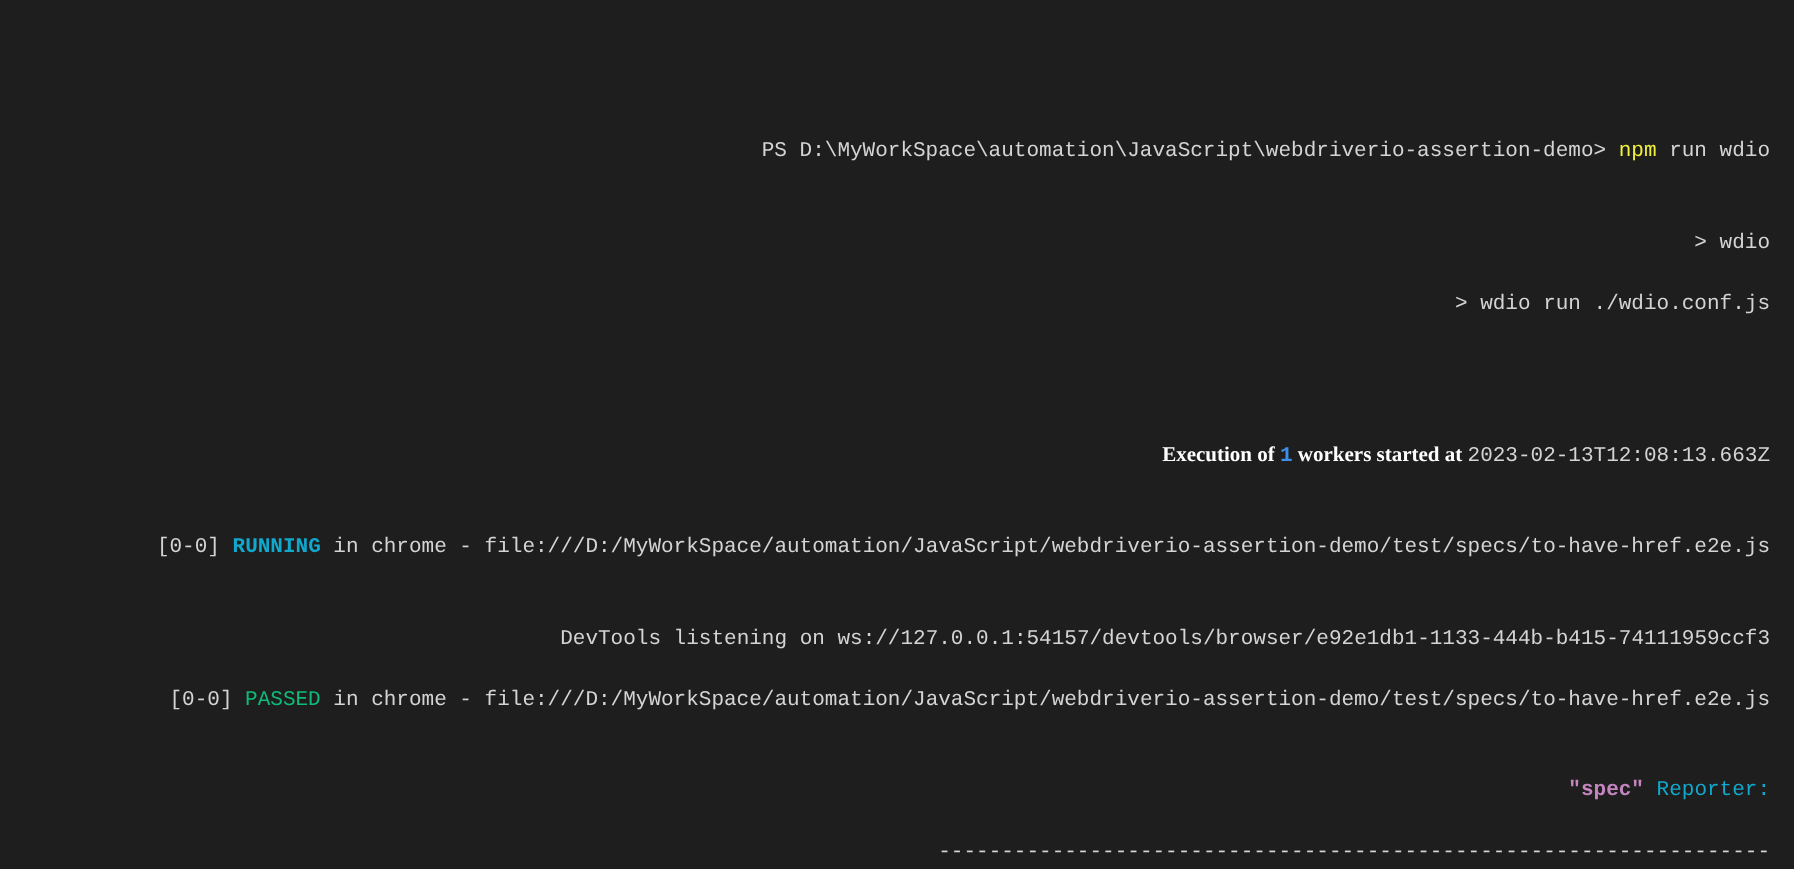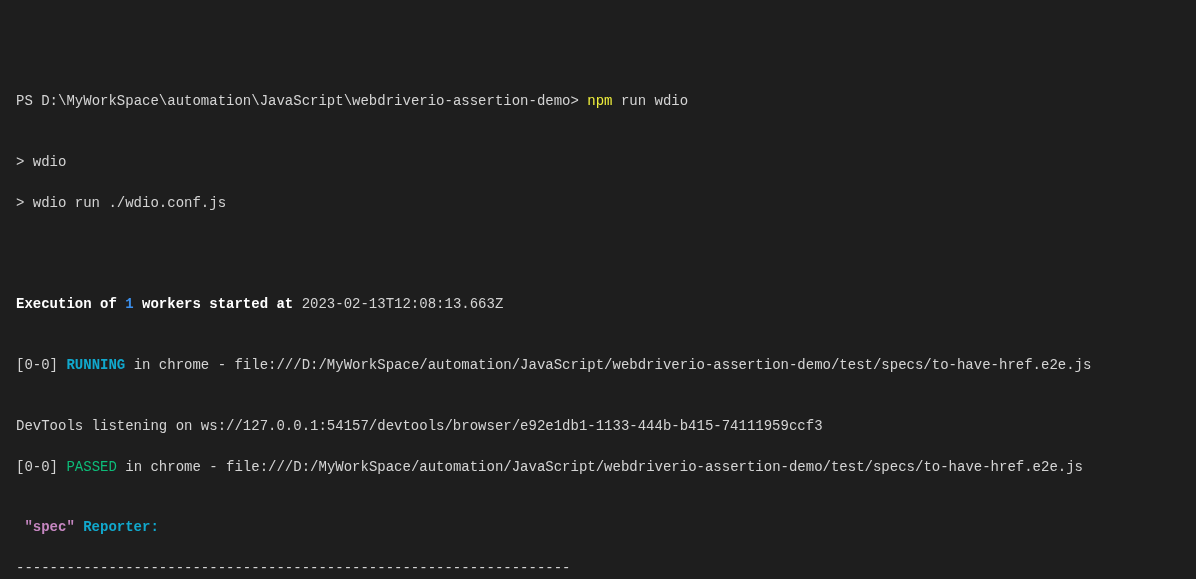--- a/index.html
+++ b/index.html
@@ -1,38 +1,39 @@
 <!DOCTYPE html>
 <html><head>
   <meta charset="utf-8">
   <style>
     * {
       margin: 0;
       padding: 0;
       box-sizing: border-box;
+      text-align: right;
     }
     body {
       background: #1e1e1e;
       color: #d4d4d4;
       font-family: 'Consolas', 'Courier New', monospace;
       font-size: 14px;
       line-height: 1.45;
       padding: 10px 16px;
       white-space: pre;
       width: 1196px;
       height: 579px;
       overflow: hidden;
     }
-    .bold-white { color: #ffffff; font-weight: bold; }
+    .bold-white { color: #ffffff; font-weight: bold; font-family: Liberation Serif, serif; }
     .yellow { color: #f1f13c; }
     .blue-bright { color: #3b8eea; font-weight: bold;}
     .cyan { color: #11a8cd; font-weight: bold; margin-top: 37px; }
     .green { color: #0dbc79; font-weight: normal; }
     .magenta { color: #c586c0; font-weight: bold; }
-    .cyan-reporter { color: #11a8cd; font-weight: bold; margin-top: 44px; }
+    .cyan-reporter { color: #11a8cd; font-weight: normal; margin-top: 44px; }
     .l { display: block; }
     .lg { display: block; margin-top: 1.45em; }
   </style>
 </head>
 <body>
 
 
 
 <span class="l"><span>PS </span><span>D:\MyWorkSpace\automation\JavaScript\webdriverio-assertion-demo&gt; </span><span class="yellow">npm</span><span> run wdio</span></span>
 <span class="lg">&gt; wdio</span>

